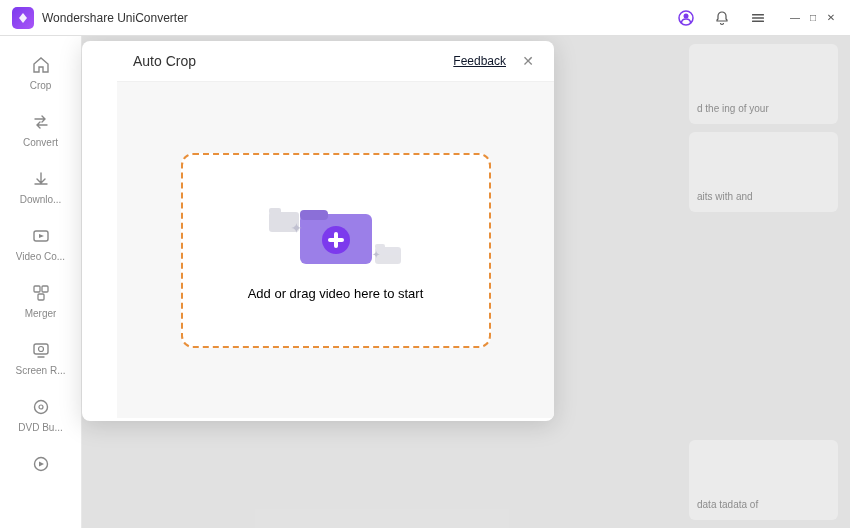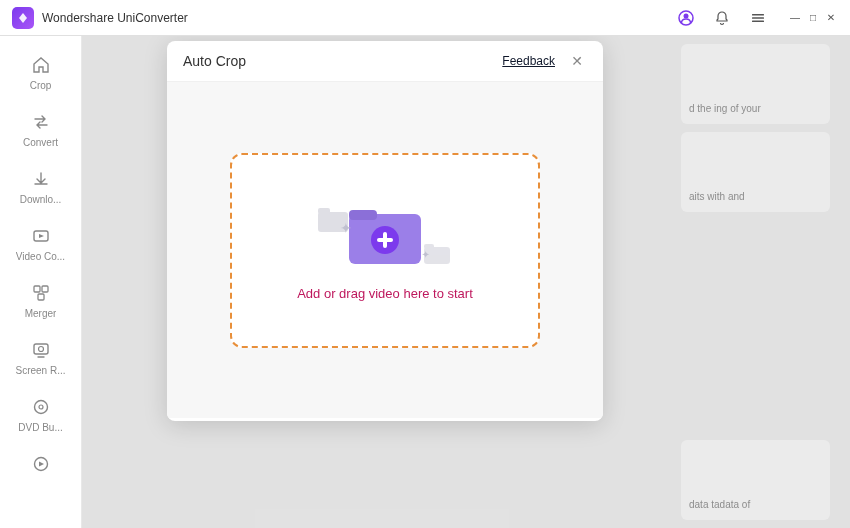--- a/index.html
+++ b/index.html
@@ -130,26 +130,26 @@
       background: rgba(0,0,0,0.08);
       display: flex;
       align-items: flex-start;
       justify-content: flex-start;
       padding: 0;
     }
     .dialog {
       background: #ffffff;
       border-radius: 8px;
       box-shadow: 0 4px 24px rgba(0,0,0,0.15);
-      width: 436px;
+      width: 472px;
       height: 380px;
-      margin-left: 85px;
       margin-top: 5px;
       position: relative;
       overflow: hidden;
+      padding-left: 35px;
     }
     .dialog-header {
       display: flex;
       align-items: center;
       justify-content: space-between;
       padding: 10px 16px;
       border-bottom: 1px solid #f0f0f0;
     }
     .dialog-title {
       font-size: 14px;
@@ -216,28 +216,28 @@
     .sparkle-right {
       position: absolute;
       right: 0;
       bottom: 10px;
       font-size: 10px;
       color: #c0c0d0;
       z-index: 3;
     }
     .drop-zone-text {
       font-size: 13px;
-      color: #be185d;
+      color: #000000;
       text-align: center;
     }
 
     
     .right-panel {
       position: absolute;
-      right: 12px;
+      right: 4px;
       top: 0;
       bottom: 0;
       width: 165px;
       background: #f5f5f5;
       padding: 8px;
       display: flex;
       flex-direction: column;
       gap: 8px;
     }
     .right-card {

